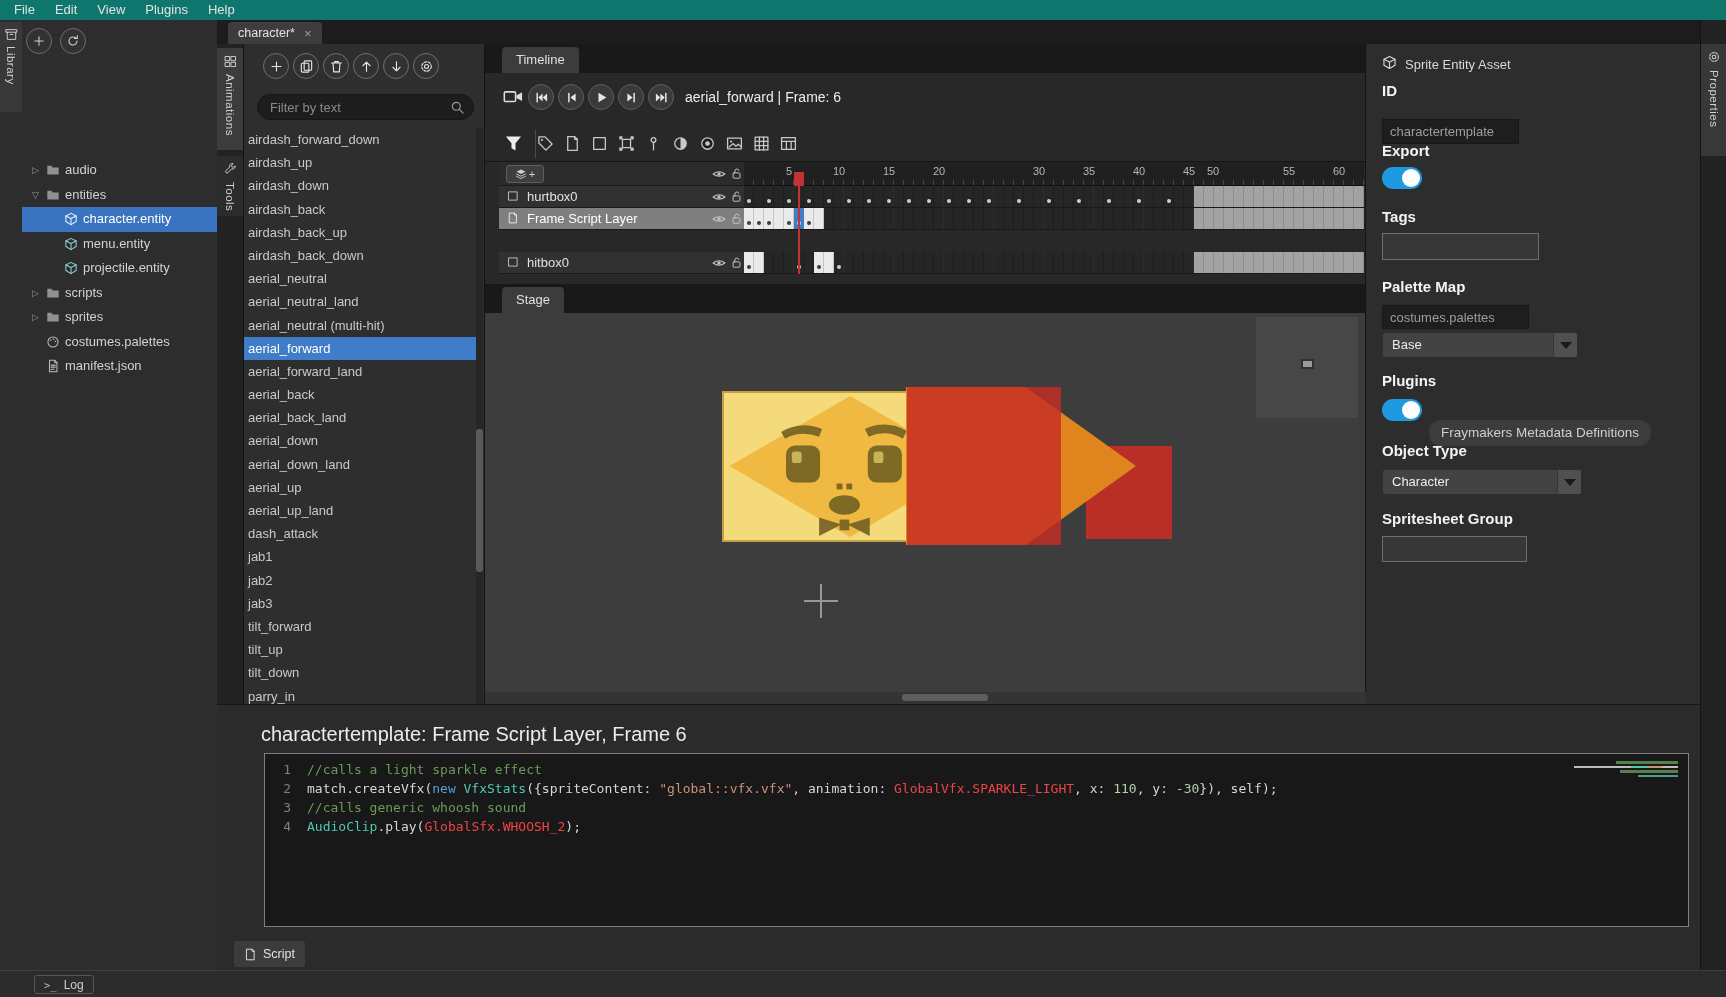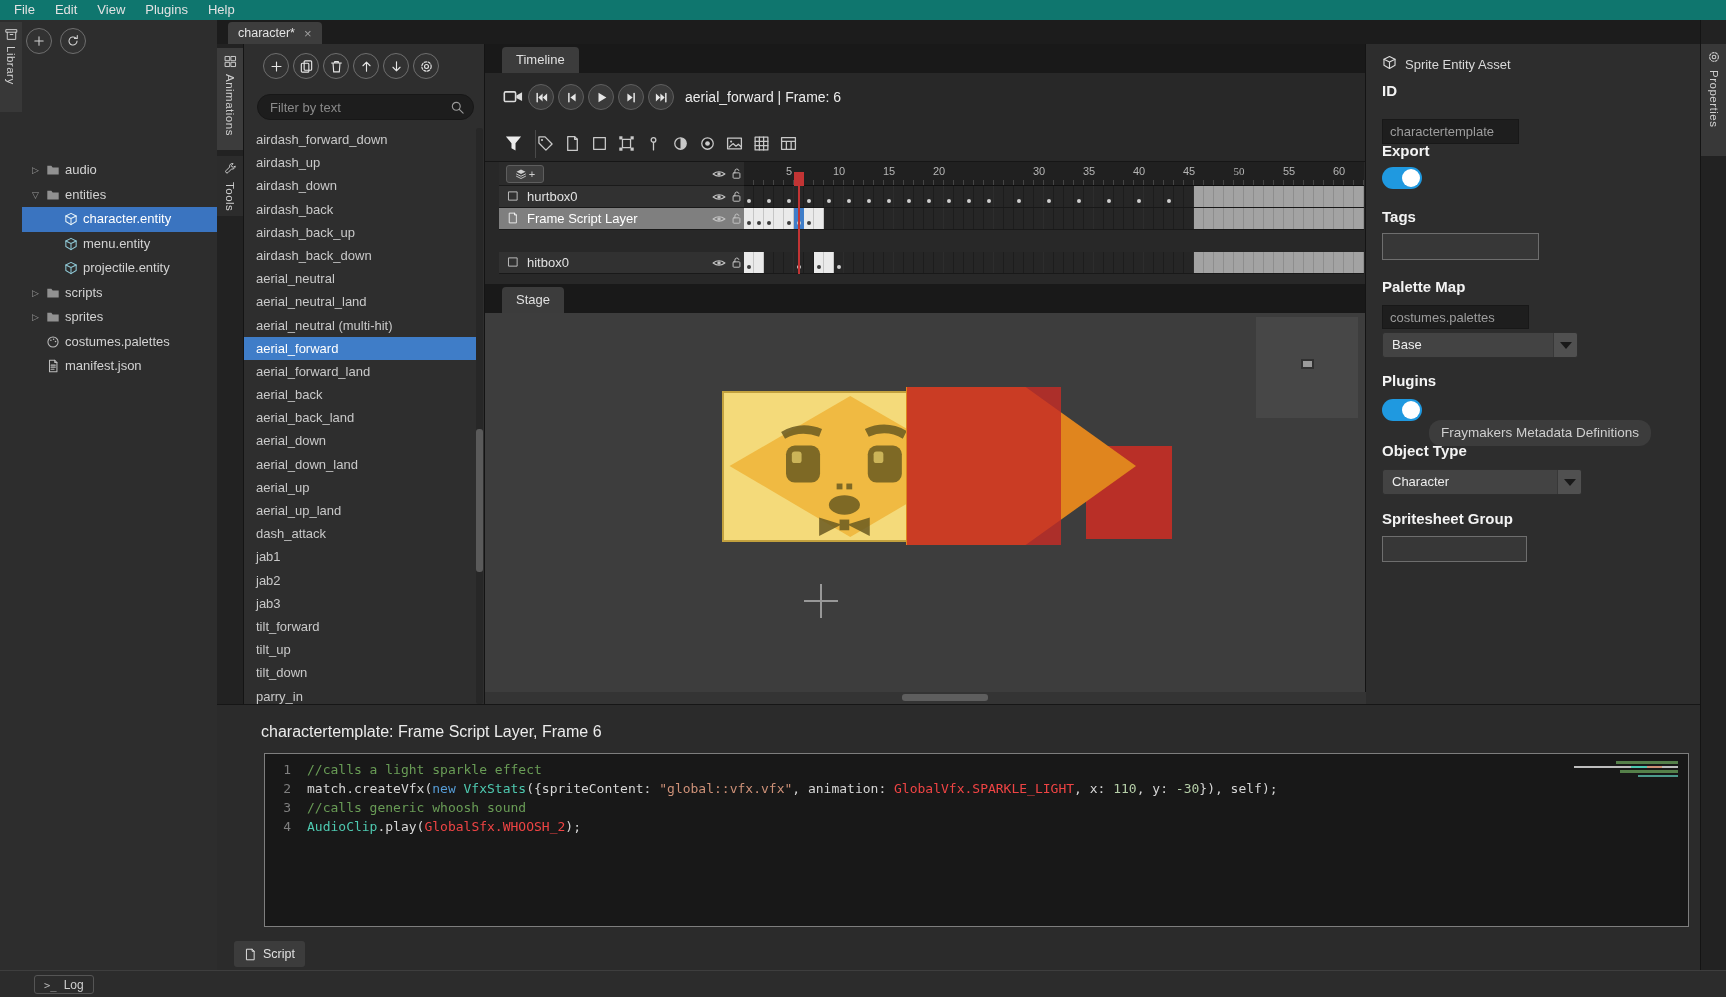--- a/index.html
+++ b/index.html
@@ -37,21 +37,21 @@
 .side-tab{position:absolute;left:0;width:26px;background:#2c2c2c;display:flex;flex-direction:column;align-items:center;padding-top:7px;gap:6px;color:#cfcfcf}
 .side-tab.active{background:#3c3c3c}
 
 #anim-panel{position:absolute;left:243px;top:44px;width:241px;height:660px;background:#2e2e2e;border-left:1px solid #141414}
 #anim-toolbar{position:absolute;left:19px;top:9px;display:flex;gap:4px}
 #anim-search{position:absolute;left:13px;top:50px;width:217px;height:26px;background:#1d1d1d;border:1px solid #171717;border-radius:13px}
 #anim-filter{position:absolute;left:0;top:0;width:185px;height:24px;background:transparent;border:none;outline:none;color:#bbb;font-family:"Liberation Sans",sans-serif;font-size:13px;padding-left:12px}
 #anim-filter::placeholder{color:#8a8a8a}
 #anim-search-icon{position:absolute;right:8px;top:5px;color:#9a9a9a}
 #anim-list{position:absolute;left:0;top:84px;width:233px;height:576px;overflow:hidden}
-.anim-row{height:23.2px;line-height:23.2px;font-size:13px;color:#c9c9c9;padding-left:12px;white-space:nowrap}
+.anim-row{height:23.2px;line-height:23.2px;font-size:13px;color:#c9c9c9;padding-left:4px;white-space:nowrap}
 .anim-row.sel{background:#3f7dc8;color:#fff}
 #anim-scrollbar{position:absolute;right:1px;top:84px;width:7px;height:576px;background:#272727;border-radius:3px}
 #anim-thumb{position:absolute;left:0;top:301px;width:7px;height:143px;background:#5a5a5a;border-radius:3px}
 
 #timeline-panel{position:absolute;left:484px;top:44px;width:881px;height:240px;background:#282828;border-left:1px solid #141414}
 .tabstrip{position:absolute;left:0;top:0;width:100%;height:29px;background:#191919}
 .panel-tab{position:absolute;left:17px;top:3px;height:26px;background:#3c3c3c;border-radius:4px 4px 0 0;color:#e0e0e0;font-size:13px;line-height:26px;padding:0 14px}
 #tl-movie{position:absolute;left:18px;top:42px;color:#dcdcdc}
 #tl-playback{position:absolute;left:43px;top:40px;display:flex;gap:4px}
 #tl-status{position:absolute;left:200px;top:40px;height:26px;line-height:26px;font-size:14px;color:#ececec}
@@ -111,21 +111,21 @@
 .toggle i{position:absolute;right:2px;top:2px;width:18px;height:18px;border-radius:50%;background:#fff}
 .pselect{position:absolute;left:16px;height:26px;background:#434343;border:1px solid #2e2e2e;border-radius:3px;color:#ededed;font-size:13px;line-height:24px;padding-left:9px}
 .chev{position:absolute;right:0;top:0;width:24px;height:24px;background:#505050;border-left:1px solid #383838;border-radius:0 2px 2px 0}
 .chev b{position:absolute;left:6px;top:9px;width:0;height:0;border-left:6px solid transparent;border-right:6px solid transparent;border-top:7px solid #191919}
 #plugin-chip{position:absolute;left:63px;top:376px;height:26px;line-height:26px;background:#3c3c3c;border-radius:12px;padding:0 12px;font-size:13.5px;color:#cfcfcf;white-space:nowrap}
 
 #right-strip{position:absolute;left:1700px;top:20px;width:26px;height:950px;background:#222;border-left:1px solid #141414}
 #props-tab{position:absolute;left:0;top:24px;width:26px;height:112px;background:#383838;display:flex;flex-direction:column;align-items:center;padding-top:6px;gap:6px;color:#cfcfcf}
 
 #script-panel{position:absolute;left:217px;top:704px;width:1483px;height:266px;background:#2b2b2b;border-top:1px solid #161616}
-#script-header{position:absolute;left:44px;top:18px;font-size:16px;color:#ececec}
+#script-header{position:absolute;left:44px;top:18px;font-size:20px;color:#ececec}
 #code-editor{position:absolute;left:47px;top:48px;width:1425px;height:174px;background:#181818;border:1px solid #7e7e7e}
 #code-lines{position:absolute;left:0;top:6px;width:100%}
 .code-line{display:flex;height:19px;line-height:19px;font-family:"DejaVu Sans Mono",monospace;font-size:13px;white-space:pre}
 .lnum{width:42px;text-align:right;padding-right:16px;color:#7f7f7f;flex:none}
 .tok-comment{color:#699c56}
 .tok-plain{color:#d6d6d6}
 .tok-keyword{color:#569cd6}
 .tok-type{color:#4ec9b0}
 .tok-ref{color:#ef4444}
 .tok-string{color:#ce9178}
@@ -506,21 +506,21 @@
         <div id="ruler-ticks"></div>
         <span class="tick-label" style="left: 33px;">5</span>
         <span class="tick-label" style="left: 83px;">10</span>
         <span class="tick-label" style="left: 133px;">15</span>
         <span class="tick-label" style="left: 183px;">20</span>
         <span class="tick-label" style="left: 233px; margin-top: 47px;">25</span>
         <span class="tick-label" style="left: 283px;">30</span>
         <span class="tick-label" style="left: 333px;">35</span>
         <span class="tick-label" style="left: 383px;">40</span>
         <span class="tick-label" style="left: 433px;">45</span>
-        <span class="tick-label" style="left: 483px; font-family: Liberation Serif, serif;">50</span>
+        <span class="tick-label" style="left: 457px;">50</span>
         <span class="tick-label" style="left: 533px;">55</span>
         <span class="tick-label" style="left: 583px;">60</span>
       </div>
     <div id="tl-rows">
         <div class="tl-row" style="top: 0px;">
           <div class="tl-name">
             <span class="licon">
               <svg viewBox="0 0 16 16" width="12" height="12" fill="none" stroke="currentColor" stroke-width="1.2" stroke-linejoin="round" stroke-linecap="round">
                 <rect x="2.5" y="2.5" width="11" height="11"></rect>
               </svg>

